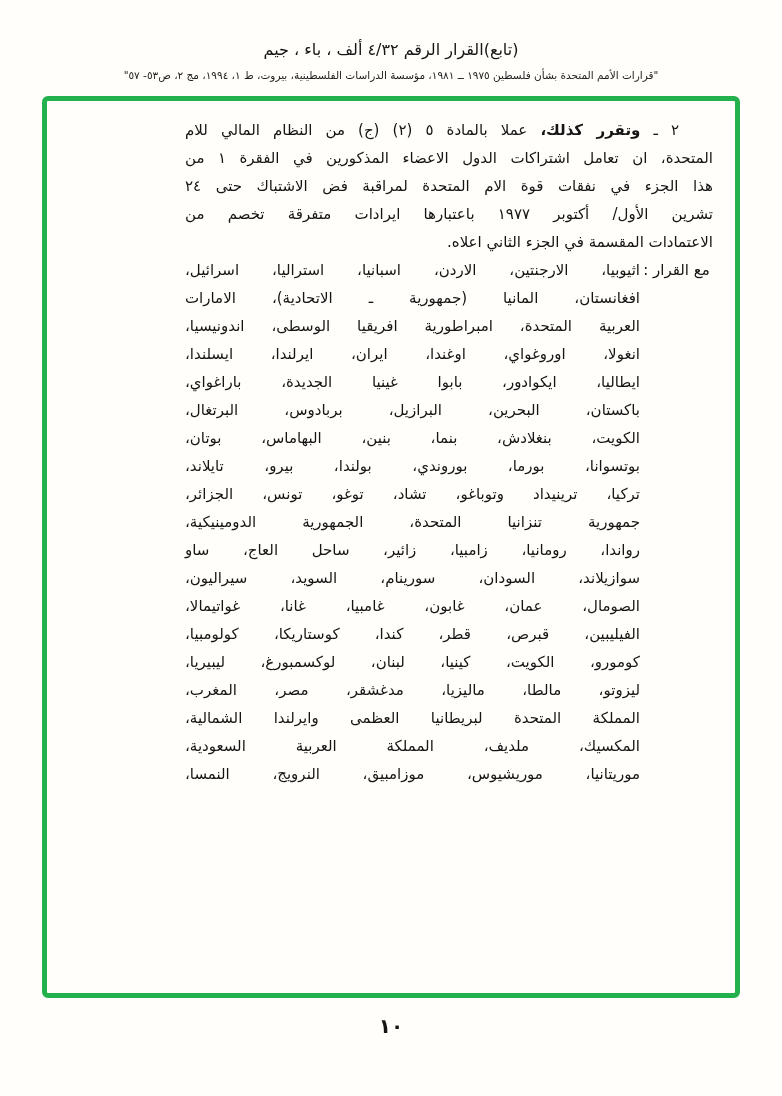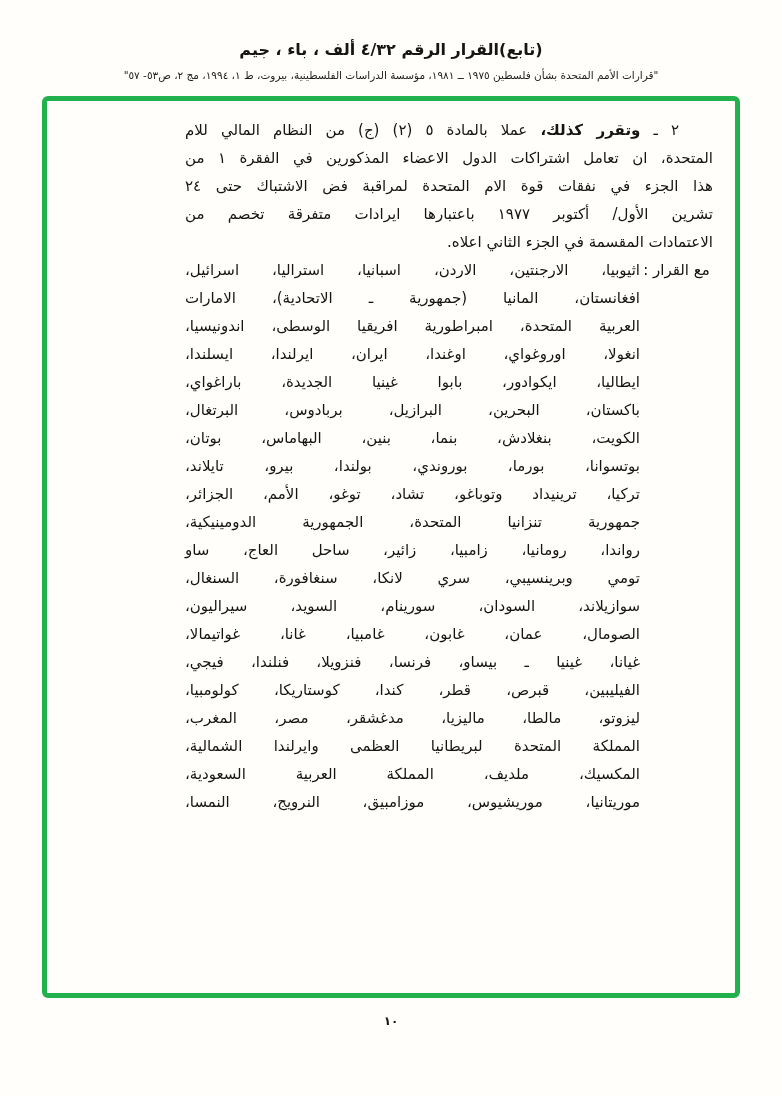--- a/index.html
+++ b/index.html
@@ -7,21 +7,21 @@
     position:relative;
     width:782px; height:1096px;
     margin:0 auto;
     background:#fffefb;
     font-family:"DejaVu Sans", sans-serif;
     color:#161513;
     box-sizing:border-box;
     overflow:hidden;
   }
   .header { text-align:center; padding-top:40px; direction:rtl; }
-  .title { font-size:16px; font-weight:bold; letter-spacing:.2px; }
+  .title { font-size:16px; font-weight:normal; letter-spacing:.2px; }
   .citation { font-size:10.5px; margin-top:10px; color:#1d1c1a; }
   .frame {
     width:698px; height:902px;
     margin:15px auto 0 auto;
     border:5px solid #6d28d9;
     border-radius:6px;
     box-sizing:border-box;
     overflow:hidden;
     background:#fffefb;
   }
@@ -43,21 +43,21 @@
   .para-rest .line:last-child { text-align:center; text-align-last:right; }
   .note { margin-left:165px; margin-top:0; }
   .note .line { text-align:left; white-space:nowrap; }
   .vote-row { display:flex; }
   .vote-label { flex:0 0 73px; text-align:center; white-space:nowrap; }
   .countries { flex:1 1 auto; min-width:0; }
   .pageno {
     direction:rtl;
     text-align:center;
     font-weight:bold;
-    font-size:12px;
+    font-size:20px;
     margin-top:16px;
   }
 </style>
 </head>
 <body>
 
 <div class="page">
 
   <div class="header">
     <div class="title">(تابع)القرار الرقم ٤/٣٢ ألف ، باء ، جيم</div>
@@ -84,28 +84,27 @@
         <div class="vote-label">مع القرار :</div>
         <div class="countries just">
             <div class="line">اثيوبيا، الارجنتين، الاردن، اسبانيا، استراليا، اسرائيل،</div>
             <div class="line">افغانستان، المانيا (جمهورية ـ الاتحادية)، الامارات</div>
             <div class="line">العربية المتحدة، امبراطورية افريقيا الوسطى، اندونيسيا،</div>
             <div class="line">انغولا، اوروغواي، اوغندا، ايران، ايرلندا، ايسلندا،</div>
             <div class="line">ايطاليا، ايكوادور، بابوا غينيا الجديدة، باراغواي،</div>
             <div class="line">باكستان، البحرين، البرازيل، بربادوس، البرتغال،</div>
             <div class="line">الكويت، بنغلادش، بنما، بنين، البهاماس، بوتان،</div>
             <div class="line">بوتسوانا، بورما، بوروندي، بولندا، بيرو، تايلاند،</div>
-            <div class="line">تركيا، ترينيداد وتوباغو، تشاد، توغو، الأمم، الجزائر،</div>
+            <div class="line">تركيا، ترينيداد وتوباغو، تشاد، توغو، تونس، الجزائر،</div>
             <div class="line">جمهورية تنزانيا المتحدة، الجمهورية الدومينيكية،</div>
             <div class="line">رواندا، رومانيا، زامبيا، زائير، ساحل العاج، ساو</div>
-            <div class="line">تومي وبرينسيبي، سري لانكا، سنغافورة، السنغال،</div>
             <div class="line">سوازيلاند، السودان، سورينام، السويد، سيراليون،</div>
             <div class="line">الصومال، عمان، غابون، غامبيا، غانا، غواتيمالا،</div>
-            <div class="line">غيانا، غينيا ـ بيساو، فرنسا، فنزويلا، فنلندا، فيجي،</div>
             <div class="line">الفيليبين، قبرص، قطر، كندا، كوستاريكا، كولومبيا،</div>
+            <div class="line">كومورو، الكويت، كينيا، لبنان، لوكسمبورغ، ليبيريا،</div>
             <div class="line">ليزوتو، مالطا، ماليزيا، مدغشقر، مصر، المغرب،</div>
             <div class="line">المملكة المتحدة لبريطانيا العظمى وايرلندا الشمالية،</div>
             <div class="line">المكسيك، ملديف، المملكة العربية السعودية،</div>
             <div class="line">موريتانيا، موريشيوس، موزامبيق، النرويج، النمسا،</div>
           </div>
       </div>
 
     </div>
   </div>
 

